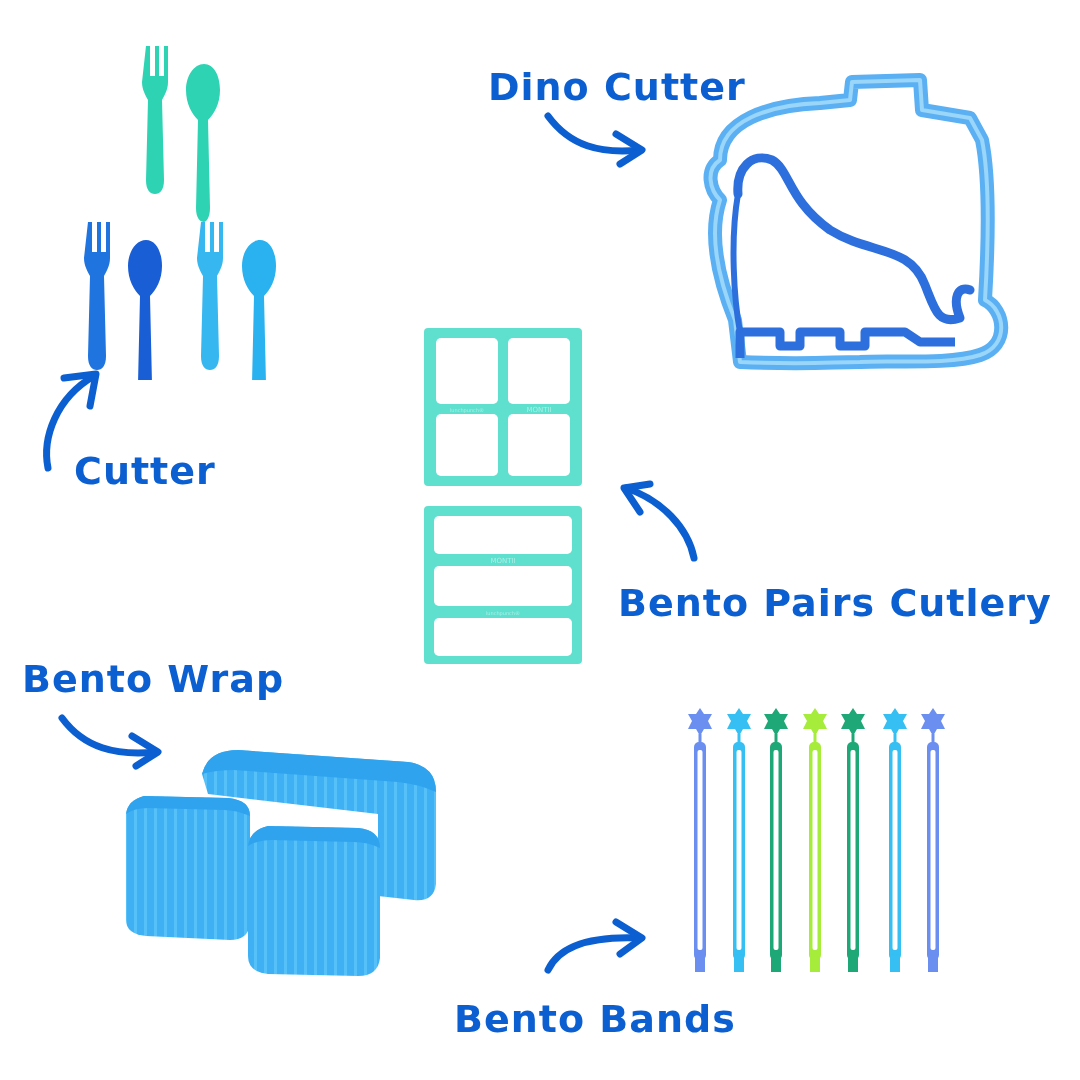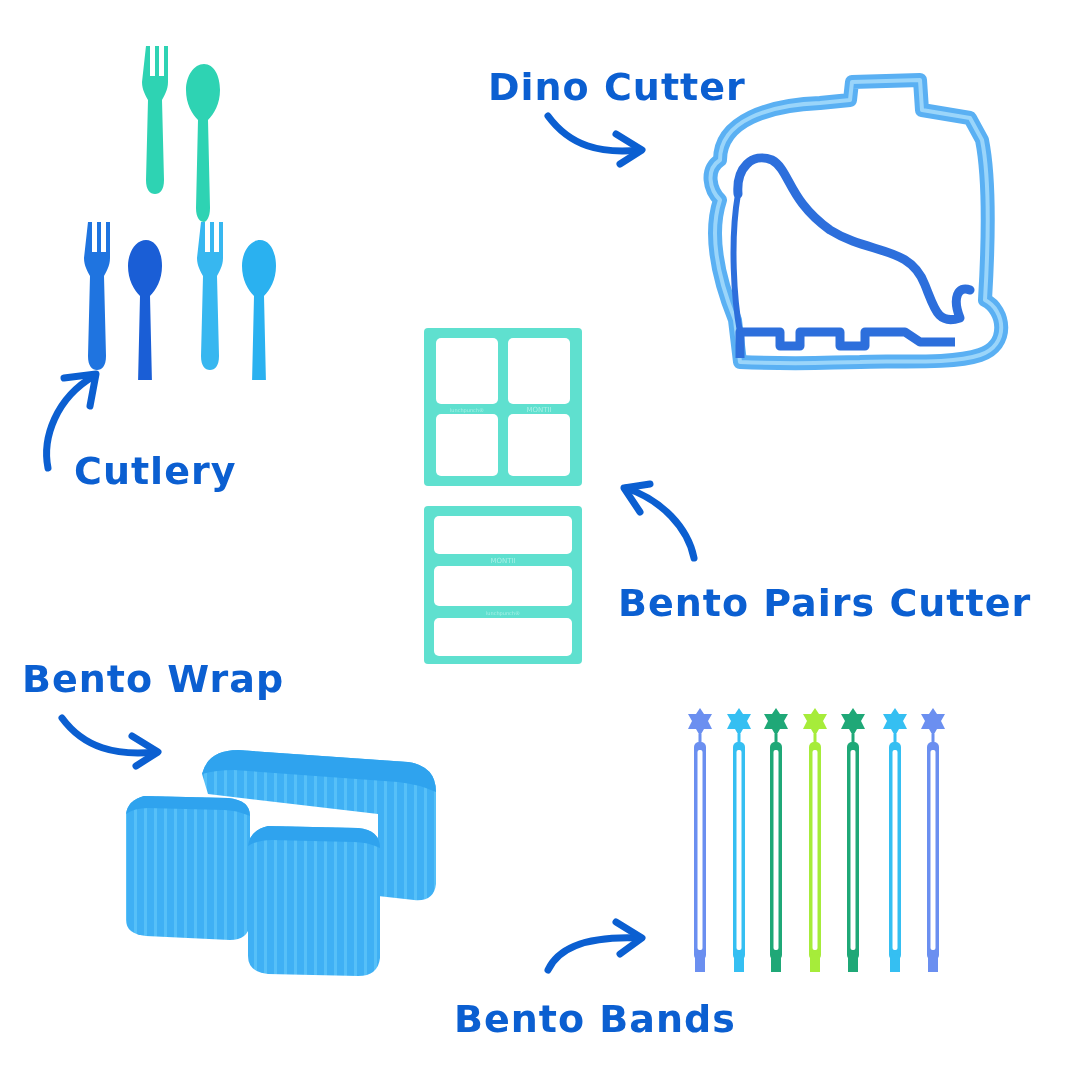--- a/index.html
+++ b/index.html
@@ -50,21 +50,21 @@
       </g>
   </svg>
 </div>
 
 <div class="abs" style="left:36px; top:368px;">
   <svg width="70" height="105" viewBox="0 0 70 105">
     <path d="M12,100 C6,70 20,30 58,8" fill="none" stroke="#0b5fd1" stroke-width="7" stroke-linecap="round"></path>
     <path d="M28,10 L60,6 L54,38" fill="none" stroke="#0b5fd1" stroke-width="7" stroke-linecap="round" stroke-linejoin="round"></path>
   </svg>
 </div>
-<div class="label" style="left:74px; top:452px;">Cutlery</div>
+<div class="label" style="left:74px; top:452px;">Cutter</div>
 
 <div class="label" style="left:448px; top:68px;margin-left:40px;">Dino Cutter</div>
 <div class="abs" style="left:540px; top:110px;">
   <svg width="110" height="60" viewBox="0 0 110 60">
     <path d="M8,6 C30,36 60,44 100,40" fill="none" stroke="#0b5fd1" stroke-width="7" stroke-linecap="round"></path>
     <path d="M76,24 L102,40 L80,54" fill="none" stroke="#0b5fd1" stroke-width="7" stroke-linecap="round" stroke-linejoin="round"></path>
   </svg>
 </div>
 
 <div class="abs" style="left:690px; top:70px;">
@@ -96,21 +96,21 @@
     <text x="81" y="289" font-size="5" fill="#a8f0e6" text-anchor="middle" font-family="DejaVu Sans, sans-serif">lunchpunch®</text>
   </svg>
 </div>
 
 <div class="abs" style="left:612px; top:478px;">
   <svg width="90" height="90" viewBox="0 0 90 90">
     <path d="M82,80 C76,50 50,22 14,10" fill="none" stroke="#0b5fd1" stroke-width="7" stroke-linecap="round"></path>
     <path d="M38,6 L12,10 L28,34" fill="none" stroke="#0b5fd1" stroke-width="7" stroke-linecap="round" stroke-linejoin="round"></path>
   </svg>
 </div>
-<div class="label" style="left:618px; top:584px;">Bento Pairs Cutter</div>
+<div class="label" style="left:618px; top:584px;">Bento Pairs Cutlery</div>
 
 <div class="label" style="left:22px; top:660px;">Bento Wrap</div>
 <div class="abs" style="left:56px; top:712px;">
   <svg width="110" height="60" viewBox="0 0 110 60">
     <path d="M6,6 C28,36 60,44 100,40" fill="none" stroke="#0b5fd1" stroke-width="7" stroke-linecap="round"></path>
     <path d="M76,24 L102,40 L80,54" fill="none" stroke="#0b5fd1" stroke-width="7" stroke-linecap="round" stroke-linejoin="round"></path>
   </svg>
 </div>
 
 <div class="abs" style="left:118px; top:744px;">

